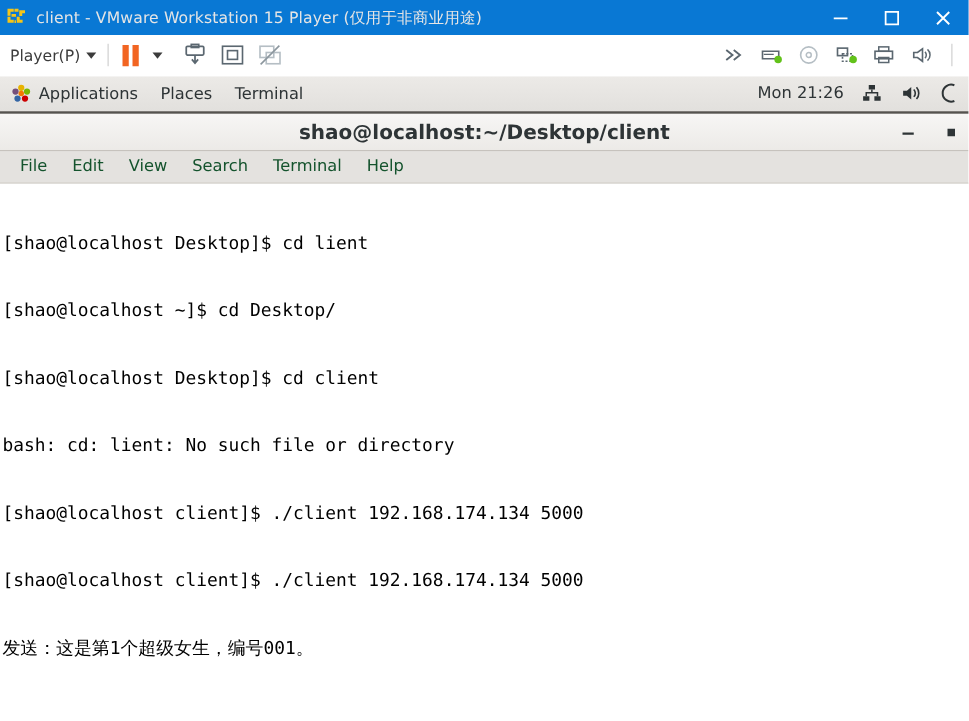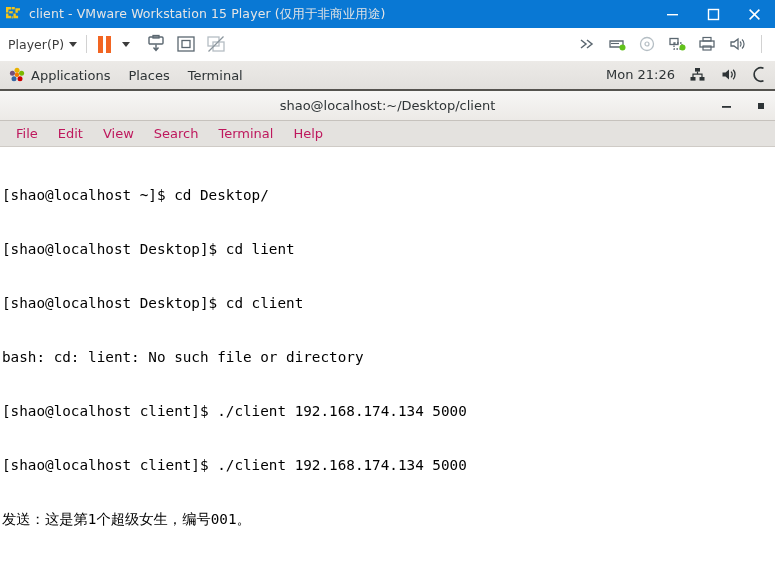--- a/index.html
+++ b/index.html
@@ -184,22 +184,22 @@
     height: 29px;
     flex: 0 0 auto;
     background: linear-gradient(to bottom, #f7f6f5 0%, #eceae7 100%);
     border-bottom: 1px solid #c6c2bd;
     display: flex;
     align-items: center;
     justify-content: center;
     position: relative;
   }
   #term-title-text {
-    font-size: 13px;
-    font-weight: normal;
+    font-size: 16px;
+    font-weight: bold;
     color: #2e3436;
     font-family: "DejaVu Sans", sans-serif;
   }
   #term-winbtns {
     position: absolute;
     right: 6px;
     top: 0;
     height: 29px;
     display: flex;
     align-items: center;
@@ -217,21 +217,21 @@
     height: 25px;
     flex: 0 0 auto;
     background: #e4e2df;
     border-bottom: 1px solid #cfcbc6;
     display: flex;
     align-items: center;
     padding-left: 6px;
   }
   .term-menu {
     font-size: 13px;
-    color: #be185d;
+    color: #14532d;
     padding: 0 10px;
     height: 23px;
     line-height: 23px;
     white-space: nowrap;
   }
 
   #term-body {
     flex: 1 1 auto;
     background: #ffffff;
     overflow: hidden;
@@ -438,22 +438,22 @@
         <div class="term-menu">File</div>
         <div class="term-menu">Edit</div>
         <div class="term-menu">View</div>
         <div class="term-menu">Search</div>
         <div class="term-menu">Terminal</div>
         <div class="term-menu">Help</div>
       </div>
 
       <div id="term-body">
         <div id="term-lines">
+          <div class="term-line">[shao@localhost Desktop]$ cd lient</div>
           <div class="term-line">[shao@localhost ~]$ cd Desktop/</div>
-          <div class="term-line">[shao@localhost Desktop]$ cd lient</div>
           <div class="term-line">[shao@localhost Desktop]$ cd client</div>
           <div class="term-line">bash: cd: lient: No such file or directory</div>
           <div class="term-line">[shao@localhost client]$ ./client 192.168.174.134 5000</div>
           <div class="term-line">[shao@localhost client]$ ./client 192.168.174.134 5000</div>
           <div class="term-line">发送：这是第1个超级女生，编号001。</div>
           
           
           
           
           

